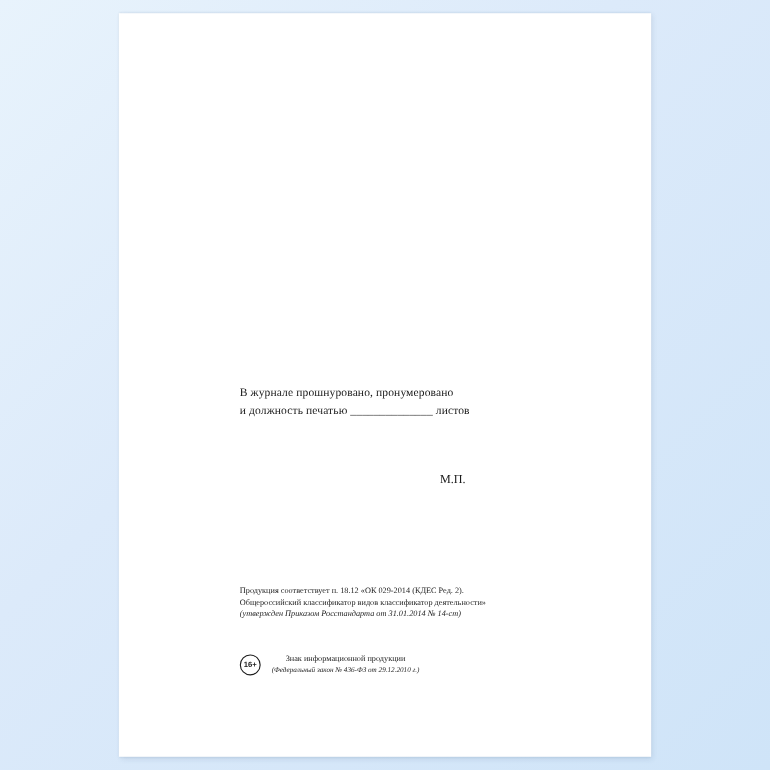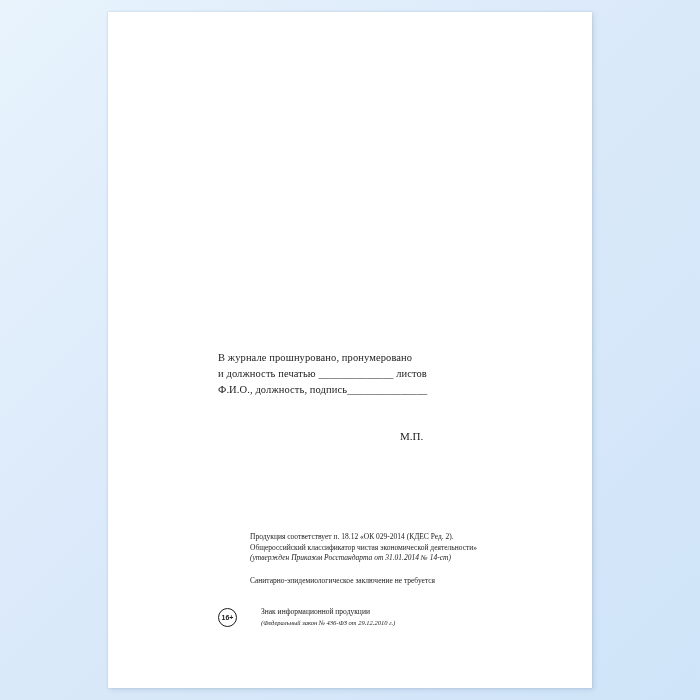--- a/index.html
+++ b/index.html
@@ -55,38 +55,38 @@
     position: absolute;
     left: 110px;
     top: 520px;
     width: 350px;
     color: #1b1b1b;
   }
   #legal .p {
     font-size: 7.5px;
     line-height: 1.42;
     margin-bottom: 12px;
-    margin-left: 32px;
   }
   #legal .p.tight {
     margin-bottom: 11px;
   }
   #legal .p .it {
     font-style: italic;
     text-align: right;
   }
   #legal .p .nm {
     font-style: normal;
   }
   #badge-row {
     position: relative;
     display: flex;
     align-items: flex-start;
-    gap: 24px;
-    margin-top: 20px;
+    gap: 10px;
+    margin-top: 30px;
+    text-align: center;
   }
   #age-badge {
     width: 17px;
     height: 17px;
     border: 1px solid #1b1b1b;
     border-radius: 50%;
     display: flex;
     align-items: center;
     justify-content: center;
     font-size: 7px;
@@ -110,34 +110,32 @@
 </head>
 <body>
 
 <div id="stage">
 
   <div id="page">
 
     <div id="sign-block">
       <div class="ln">В журнале прошнуровано, пронумеровано</div>
       <div class="ln">и должность печатью ______________ листов</div>
-      <div class="ln">Ф.И.О., должность, подпись_______________</div>
     </div>
 
     <div id="mp">М.П.</div>
 
     <div id="legal">
 
       <div class="p">
         <span class="nm">Продукция соответствует п. 18.12 «ОК 029-2014 (КДЕС Ред. 2).</span><br>
-        <span class="nm">Общероссийский классификатор чистая экономической деятельности»</span><br>
+        <span class="nm">Общероссийский классификатор видов классификатор деятельности»</span><br>
         <span class="it">(утвержден Приказом Росстандарта от 31.01.2014 № 14-ст)</span>
       </div>
 
-      <div class="p tight">Санитарно-эпидемиологическое заключение не требуется</div>
 
 
 
       <div id="badge-row">
         <div id="age-badge">16+</div>
         <div id="badge-text">
           <span>Знак информационной продукции</span>
           <span class="sub">(Федеральный закон № 436-ФЗ от 29.12.2010 г.)</span>
         </div>
       </div>

